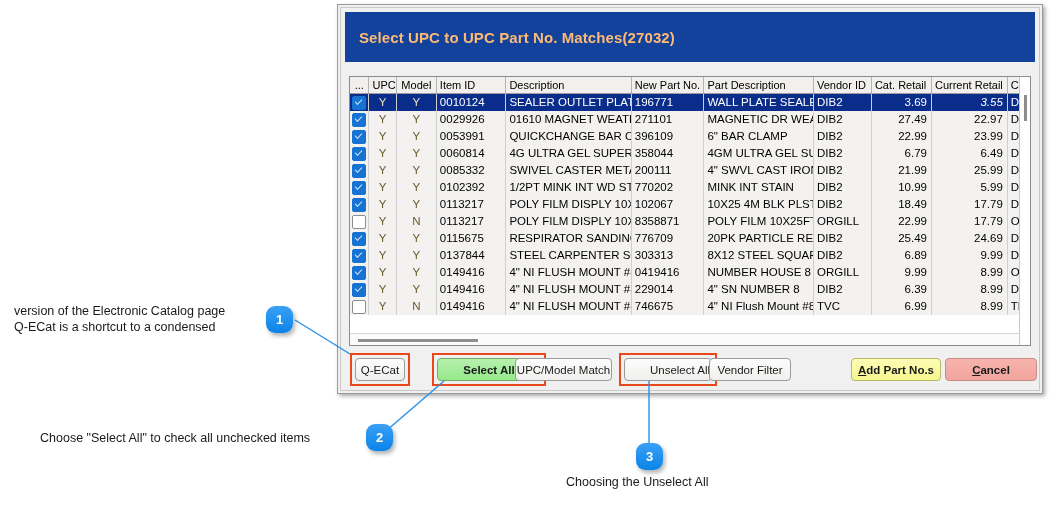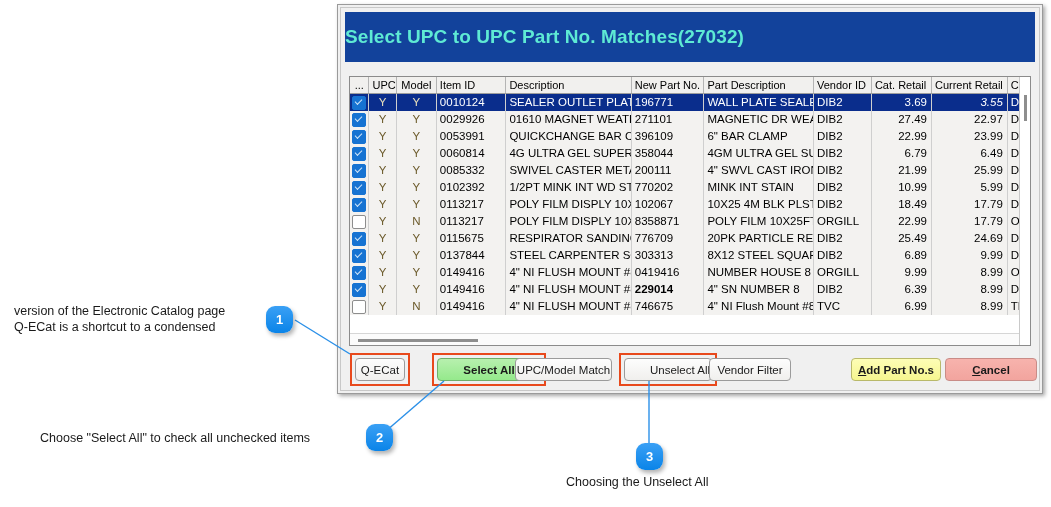--- a/index.html
+++ b/index.html
@@ -26,24 +26,25 @@
     border:1px solid #c8c8c8;
     background:#f0f0f0;
     box-sizing:border-box;
   }
   .titlebar{
     position:absolute;left:4px;top:4px;right:4px;height:50px;
     background:#12429b;
     display:flex;align-items:center;
   }
   .titlebar .title{
-    color:#5eead4;
-    font-size:19px;
+    color:#fdba74;
+    font-size:15px;
     font-weight:bold;
     letter-spacing:.1px;
+    padding-left:14px;
   }
 
   
   .grid-wrap{
     position:absolute;left:8px;top:68px;width:682px;height:270px;
     background:#ffffff;
     border:1px solid #8b8b8b;
     box-sizing:border-box;
     overflow:hidden;
   }
@@ -325,21 +326,21 @@
                   <td class="r" style="width: 57px;">9.99</td>
                   <td class="r" style="width: 72px;">8.99</td>
                   <td style="width: 40px;">ORGIL</td>
                 </tr>
                 <tr>
                   <td class="chk" style="width: 18px;"><span class="cb on"></span></td>
                   <td class="c" style="width: 26px;">Y</td>
                   <td class="c" style="width: 38px;">Y</td>
                   <td style="width: 66px;">0149416</td>
                   <td style="width: 119px;">4" NI FLUSH MOUNT #8</td>
-                  <td style="width: 69px; font-weight: bold;">229014</td>
+                  <td style="width: 69px;">229014</td>
                   <td style="width: 104px;">4" SN NUMBER 8</td>
                   <td style="width: 55px;">DIB2</td>
                   <td class="r" style="width: 57px; margin-top: 40px;">6.39</td>
                   <td class="r" style="width: 72px;">8.99</td>
                   <td style="width: 40px;">Do it B</td>
                 </tr>
                 <tr>
                   <td class="chk" style="width: 18px;"><span class="cb"></span></td>
                   <td class="c" style="width: 26px;">Y</td>
                   <td class="c" style="width: 38px;">N</td>

